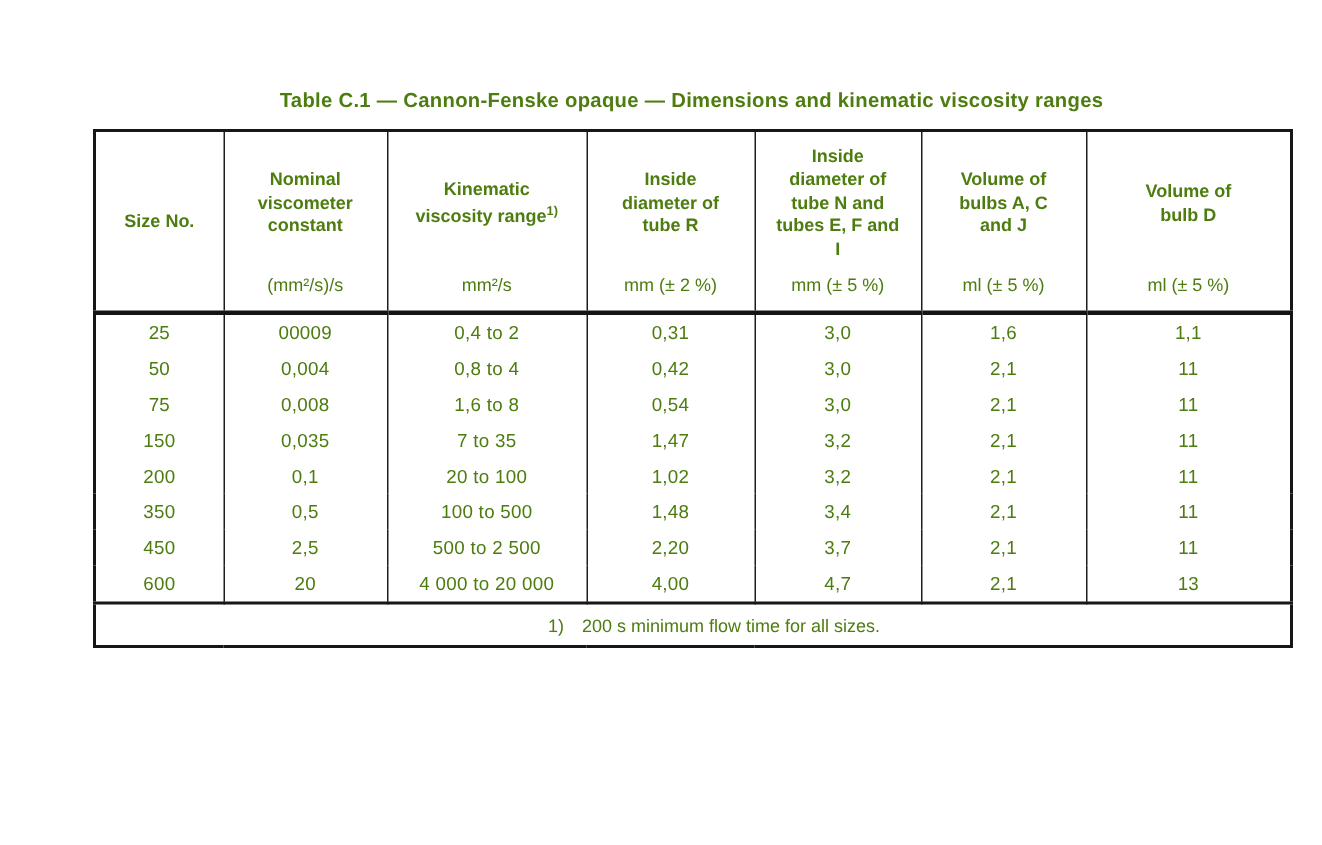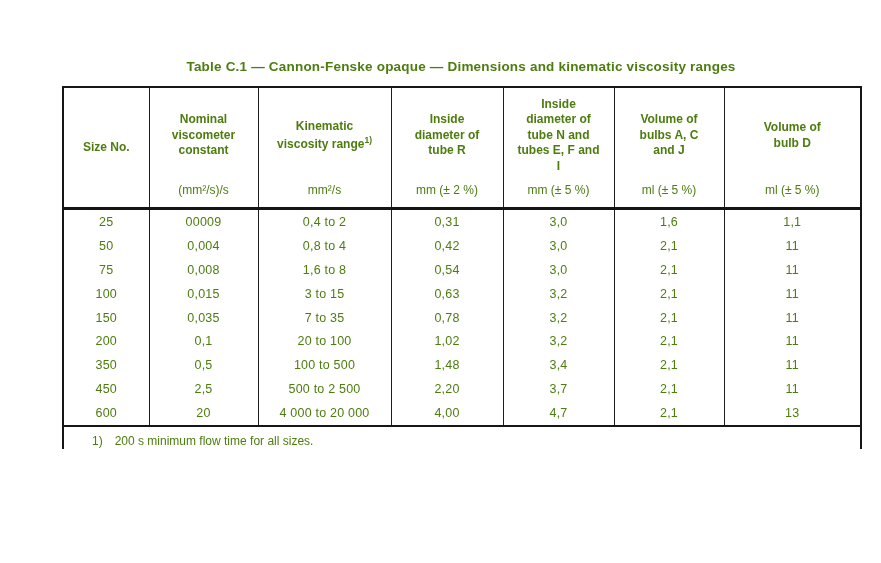--- a/index.html
+++ b/index.html
@@ -22,21 +22,21 @@
   }
   thead th { border-bottom:3px solid #141414; vertical-align:top; }
   .hwrap { display:flex; flex-direction:column; height:119px; }
   .h-label { flex:1; display:flex; align-items:center; justify-content:center; padding:0 6px; }
   .h-inner { white-space:pre-line; text-align:center; font-weight:bold; font-size:12px; line-height:1.3; }
   .h-inner sup { font-size:8.5px; font-weight:bold; }
   .h-unit { height:24px; line-height:15px; text-align:center; font-weight:normal; font-size:12px; }
   tbody td { height:23.9px; text-align:center; font-size:12.5px; vertical-align:middle; letter-spacing:0.2px; }
   tfoot td.footnote {
     border-top:2.5px solid #161616; height:27px; font-size:12px;
-    text-align:left; padding-left:28px; vertical-align:middle;
+    text-align:center; padding-left:28px; vertical-align:middle;
   }
   .fn-marker { margin-right:12px; }
   .speck { position:absolute; left:0; top:530px; width:3px; height:13px; background:#9d9d9d; }
 </style>
 </head>
 <body>
 
 <div class="page">
 
   <div class="title">Table C.1 — Cannon-Fenske opaque — Dimensions and kinematic viscosity ranges</div>
@@ -144,33 +144,24 @@
         <tr>
           <td>75</td>
           <td>0,008</td>
           <td>1,6 to 8</td>
           <td>0,54</td>
           <td>3,0</td>
           <td>2,1</td>
           <td>11</td>
         </tr>
         <tr>
-          <td>100</td>
-          <td>0,015</td>
-          <td>3 to 15</td>
-          <td>0,63</td>
-          <td>3,2</td>
-          <td>2,1</td>
-          <td>11</td>
-        </tr>
-        <tr>
           <td>150</td>
           <td>0,035</td>
           <td>7 to 35</td>
-          <td>0,78</td>
+          <td>1,47</td>
           <td>3,2</td>
           <td>2,1</td>
           <td>11</td>
         </tr>
         <tr>
           <td>200</td>
           <td>0,1</td>
           <td>20 to 100</td>
           <td>1,02</td>
           <td>3,2</td>

